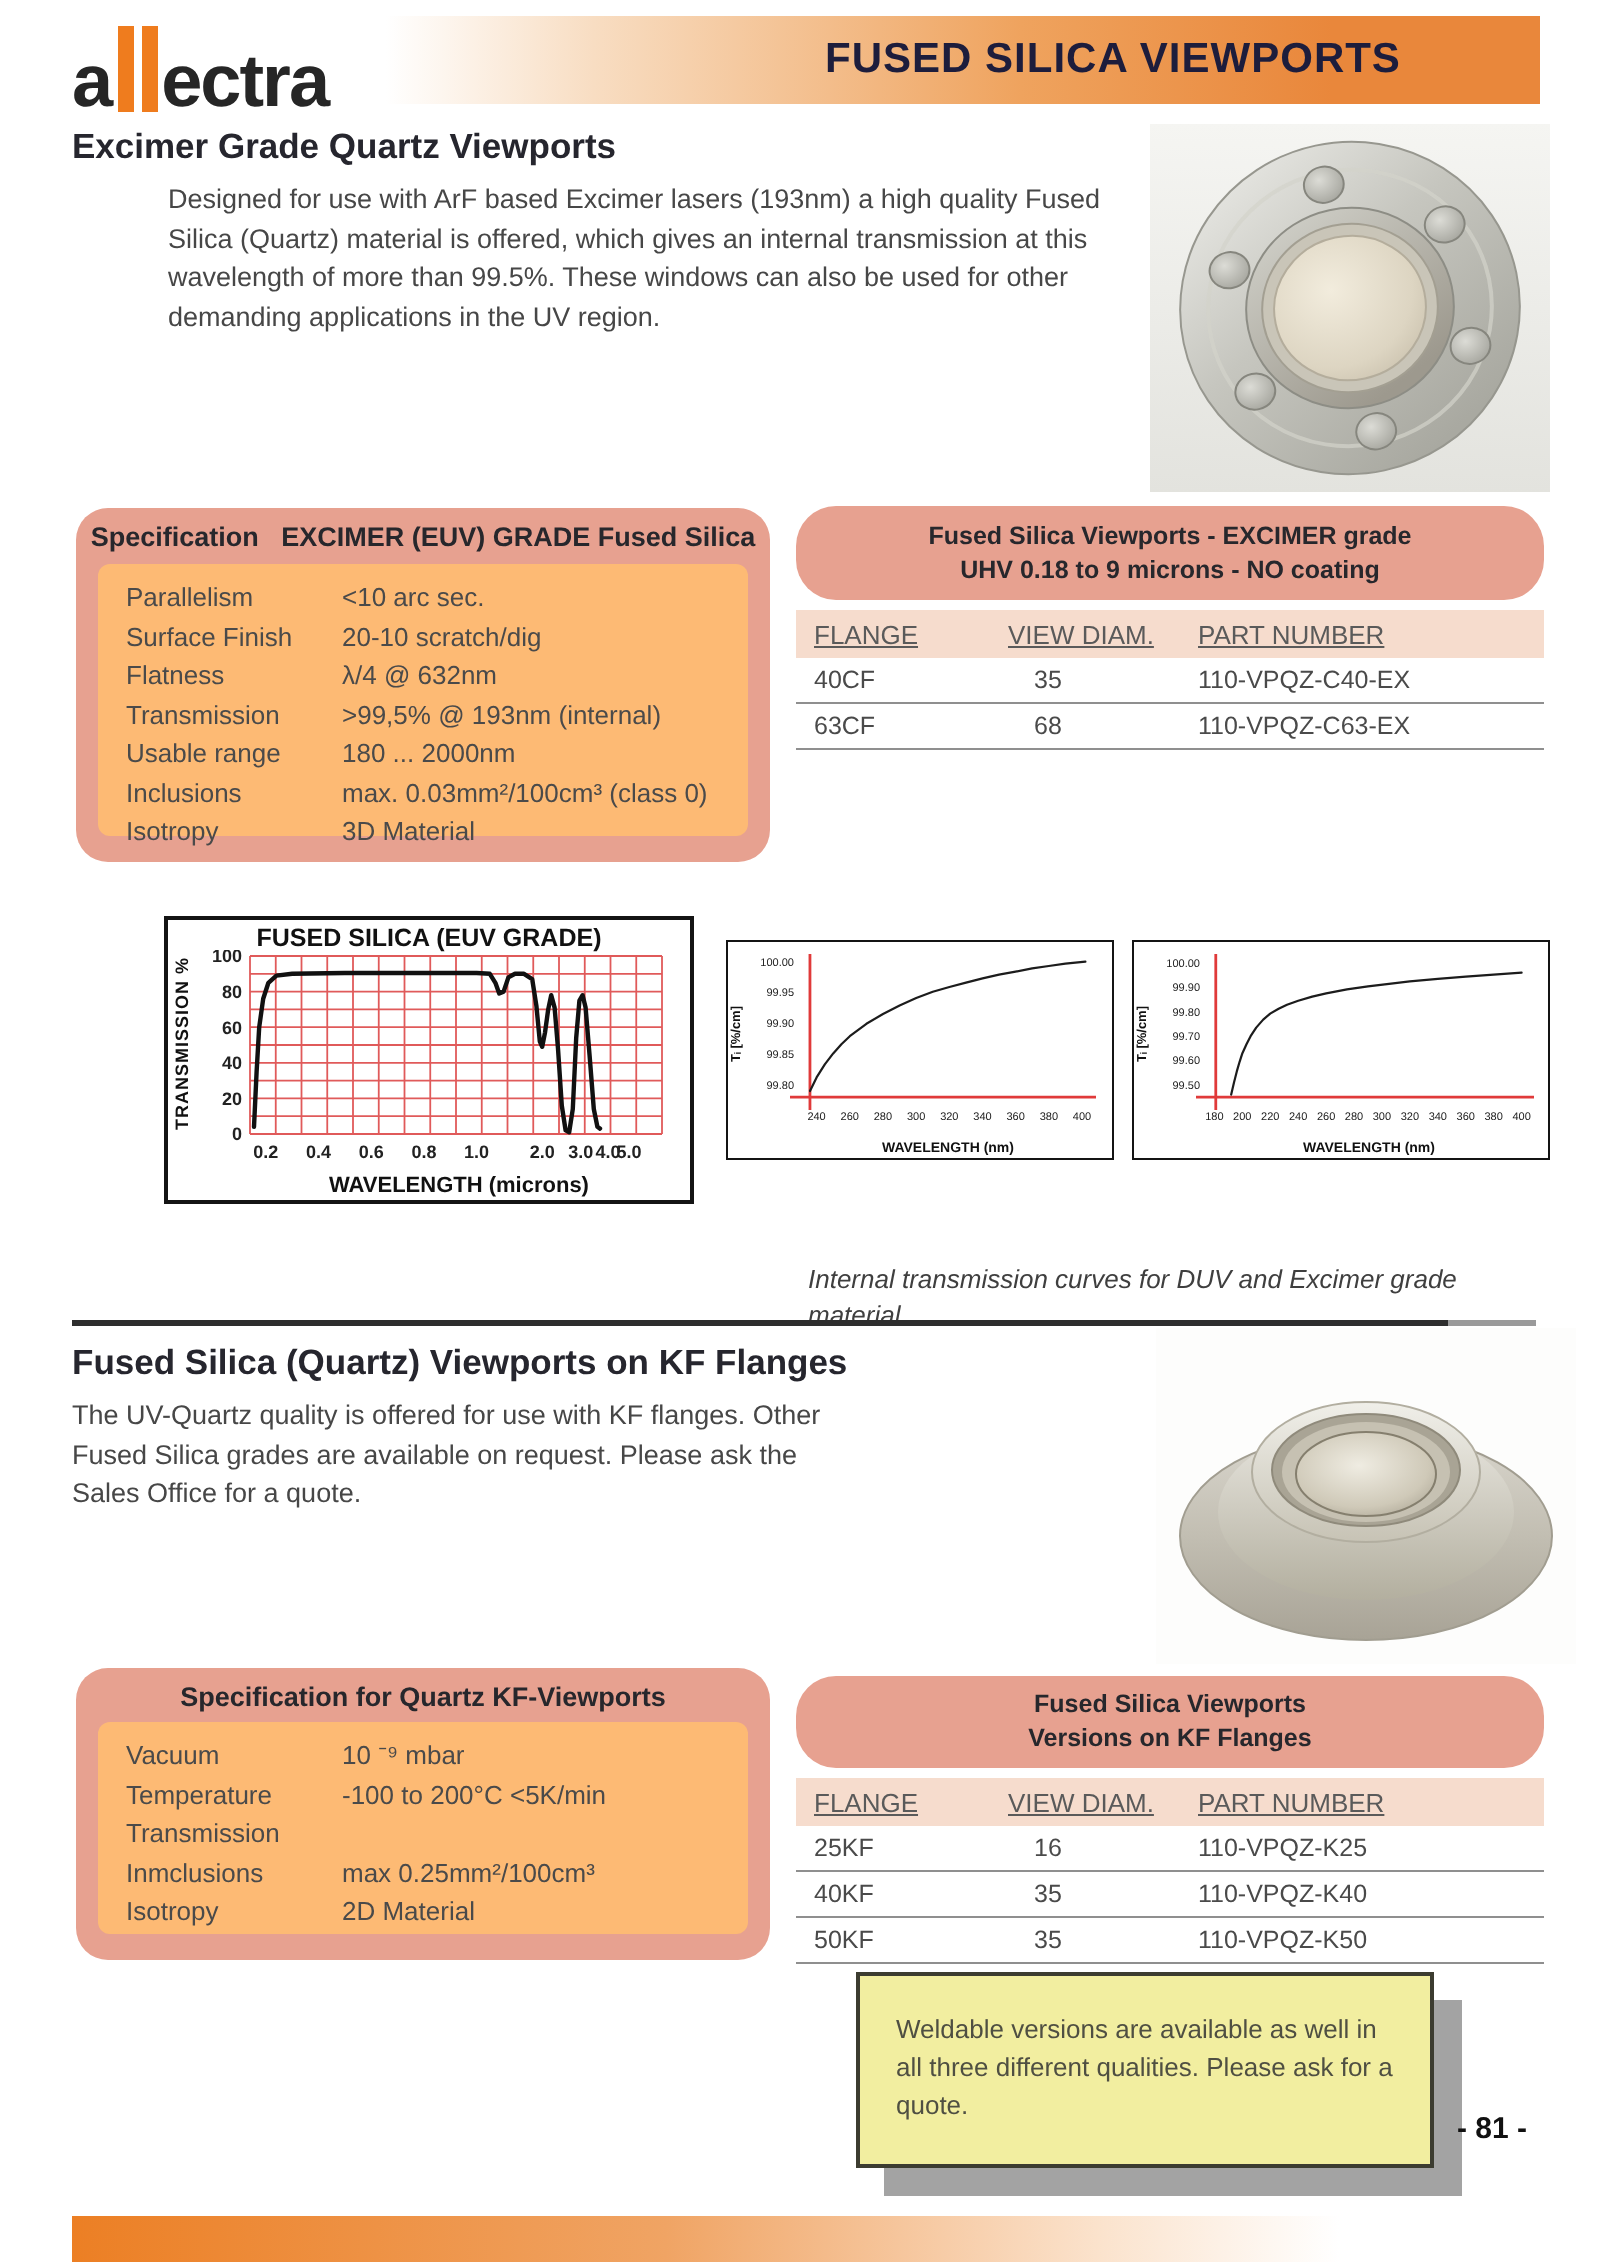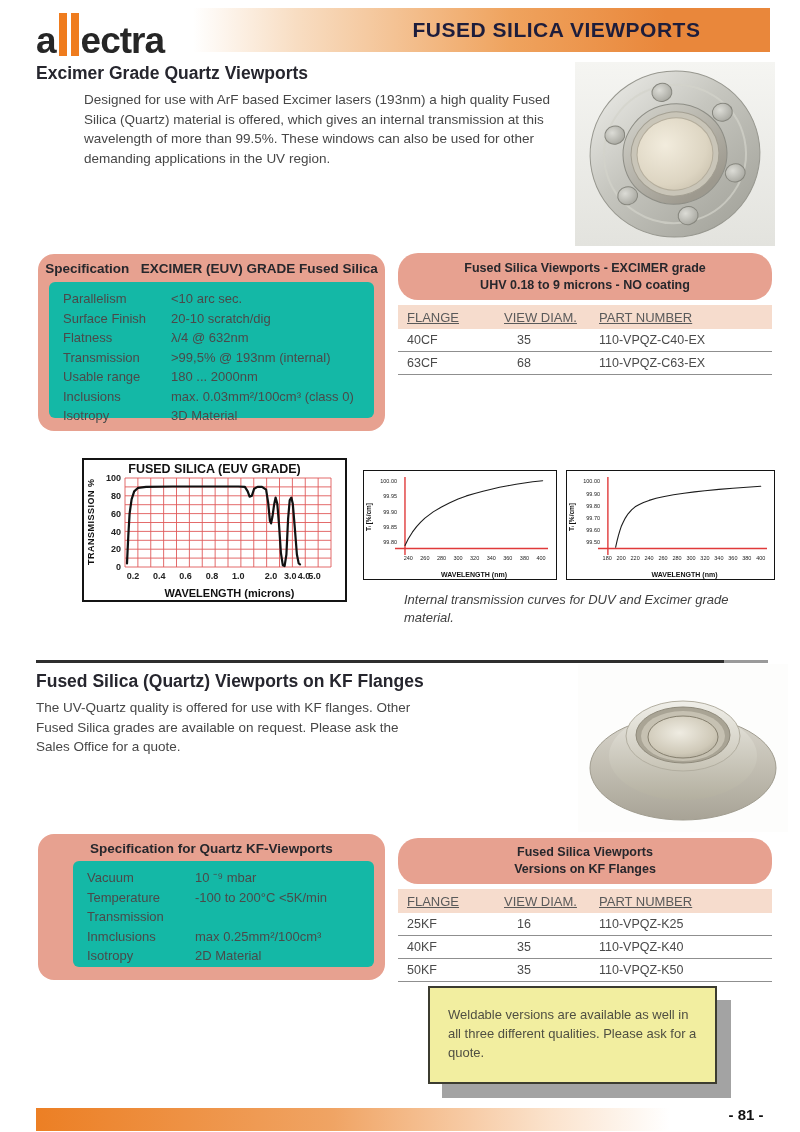--- a/index.html
+++ b/index.html
@@ -22,21 +22,21 @@
   .h1{font-size:17.5px;font-weight:bold;color:#26262e;}
   .body-text{font-size:13.5px;line-height:19.5px;color:#474747;}
 
   
   .photo{background:#f1f1ee;}
 
   
   .specbox{background:#E7A190;border-radius:16px;}
   .specbox .title{position:absolute;top:7px;left:0;right:0;text-align:center;
       font-size:13.5px;font-weight:bold;color:#27272c;}
-  .specbox .panel{position:absolute;left:11px;right:11px;bottom:13px;background:#14b8a6;
+  .specbox .panel{position:absolute;left:11px;right:11px;bottom:13px;background:#fdba74;
       border-radius:6px;padding:7px 0 0 14px;box-sizing:border-box;}
   .specrow{display:grid;grid-template-columns:108px auto;font-size:13px;line-height:19.5px;color:#4a4a4a;}
 
   
   .ptable{width:374px;}
   .ptable .tbar{background:#E7A190;border-radius:20px;text-align:center;
       font-size:12.5px;font-weight:bold;color:#27272c;line-height:17px;
       display:flex;flex-direction:column;justify-content:center;}
   .ptable .cols{display:grid;grid-template-columns:97px 95px auto;align-items:center;
       padding-left:9px;box-sizing:border-box;}
@@ -47,21 +47,21 @@
   
   .chartbox{background:#ffffff;border:2px solid #141414;}
   .chartbox.small{border-width:1.5px;}
   .ctitle{position:absolute;top:2px;left:0;right:0;text-align:center;font-size:12.5px;
       font-weight:bold;color:#111;}
   .xlab{position:absolute;bottom:1px;left:0;right:0;text-align:center;font-weight:bold;color:#111;}
   .vtext{writing-mode:vertical-rl;transform:rotate(180deg);position:absolute;
       top:6px;bottom:22px;display:flex;align-items:center;justify-content:center;
       font-weight:bold;color:#111;}
 
-  .caption{font-size:13px;font-style:italic;color:#3f3f3f;line-height:18px;}
+  .caption{font-size:13px;font-style:italic;color:#3f3f3f;line-height:18px;margin-top:40px;}
 
   .divider{height:3px;background:linear-gradient(90deg,#2e2e2e 0%,#2e2e2e 94%,#9a9a9a 94%,#9a9a9a 100%);}
 
   
   .note{background:#F2EEA0;border:2px solid #3c3c30;box-shadow:14px 14px 0 #a3a3a3;
       padding:17px 12px 0 18px;box-sizing:border-box;font-size:13px;line-height:19px;color:#4f4f42;}
 
   .footerbar{background:linear-gradient(90deg,#EC7F24 0%,#F0A464 45%,#FBE3CD 78%,#ffffff 96%);}
   .pagenum{font-size:15px;font-weight:bold;color:#111;text-align:center;}
   svg text{font-family:"Liberation Sans",sans-serif;}
@@ -325,21 +325,21 @@
     <ellipse cx="105" cy="92" rx="74" ry="44" fill="url(#kfmid)"></ellipse>
     <ellipse cx="105" cy="72" rx="57" ry="35" fill="url(#kftop)" stroke="#b2aea0"></ellipse>
     <ellipse cx="105" cy="71" rx="47" ry="28" fill="#a9a495" stroke="#8f8a7b"></ellipse>
     <ellipse cx="105" cy="72" rx="42" ry="25" fill="#c6c1b2"></ellipse>
     <ellipse cx="105" cy="73" rx="35" ry="21" fill="url(#kfbore)" stroke="#857f6e"></ellipse>
   </svg>
 </div>
 
 <div class="abs specbox" style="left:38px;top:834px;width:347px;height:146px;">
   <div class="title">Specification for Quartz KF-Viewports</div>
-  <div class="panel" style="top:27px;margin-left:24px;">
+  <div class="panel" style="top:27px;">
     <div class="specrow">
         <span>Vacuum</span>
         <span>10 ⁻⁹ mbar</span>
       </div>
     <div class="specrow">
         <span>Temperature</span>
         <span>-100 to 200°C  &lt;5K/min</span>
       </div>
     <div class="specrow">
         <span>Transmission</span>
@@ -378,13 +378,13 @@
   <div class="cols row">
     <span>50KF</span>
     <span class="cc">35</span>
     <span>110-VPQZ-K50</span>
   </div>
 </div>
 
 <div class="abs note" style="left:428px;top:986px;width:289px;height:98px;">Weldable versions are available as well in all three different qualities. Please ask for a quote.</div>
 
 <div class="abs footerbar" style="left:36px;top:1108px;width:660px;height:23px;"></div>
-<div class="abs pagenum" style="left:710px;top:1106px;width:72px;">- 81 -</div>
+<div class="abs pagenum" style="left:710px;top:1056px;width:72px;">- 81 -</div>
 
 </body></html>

